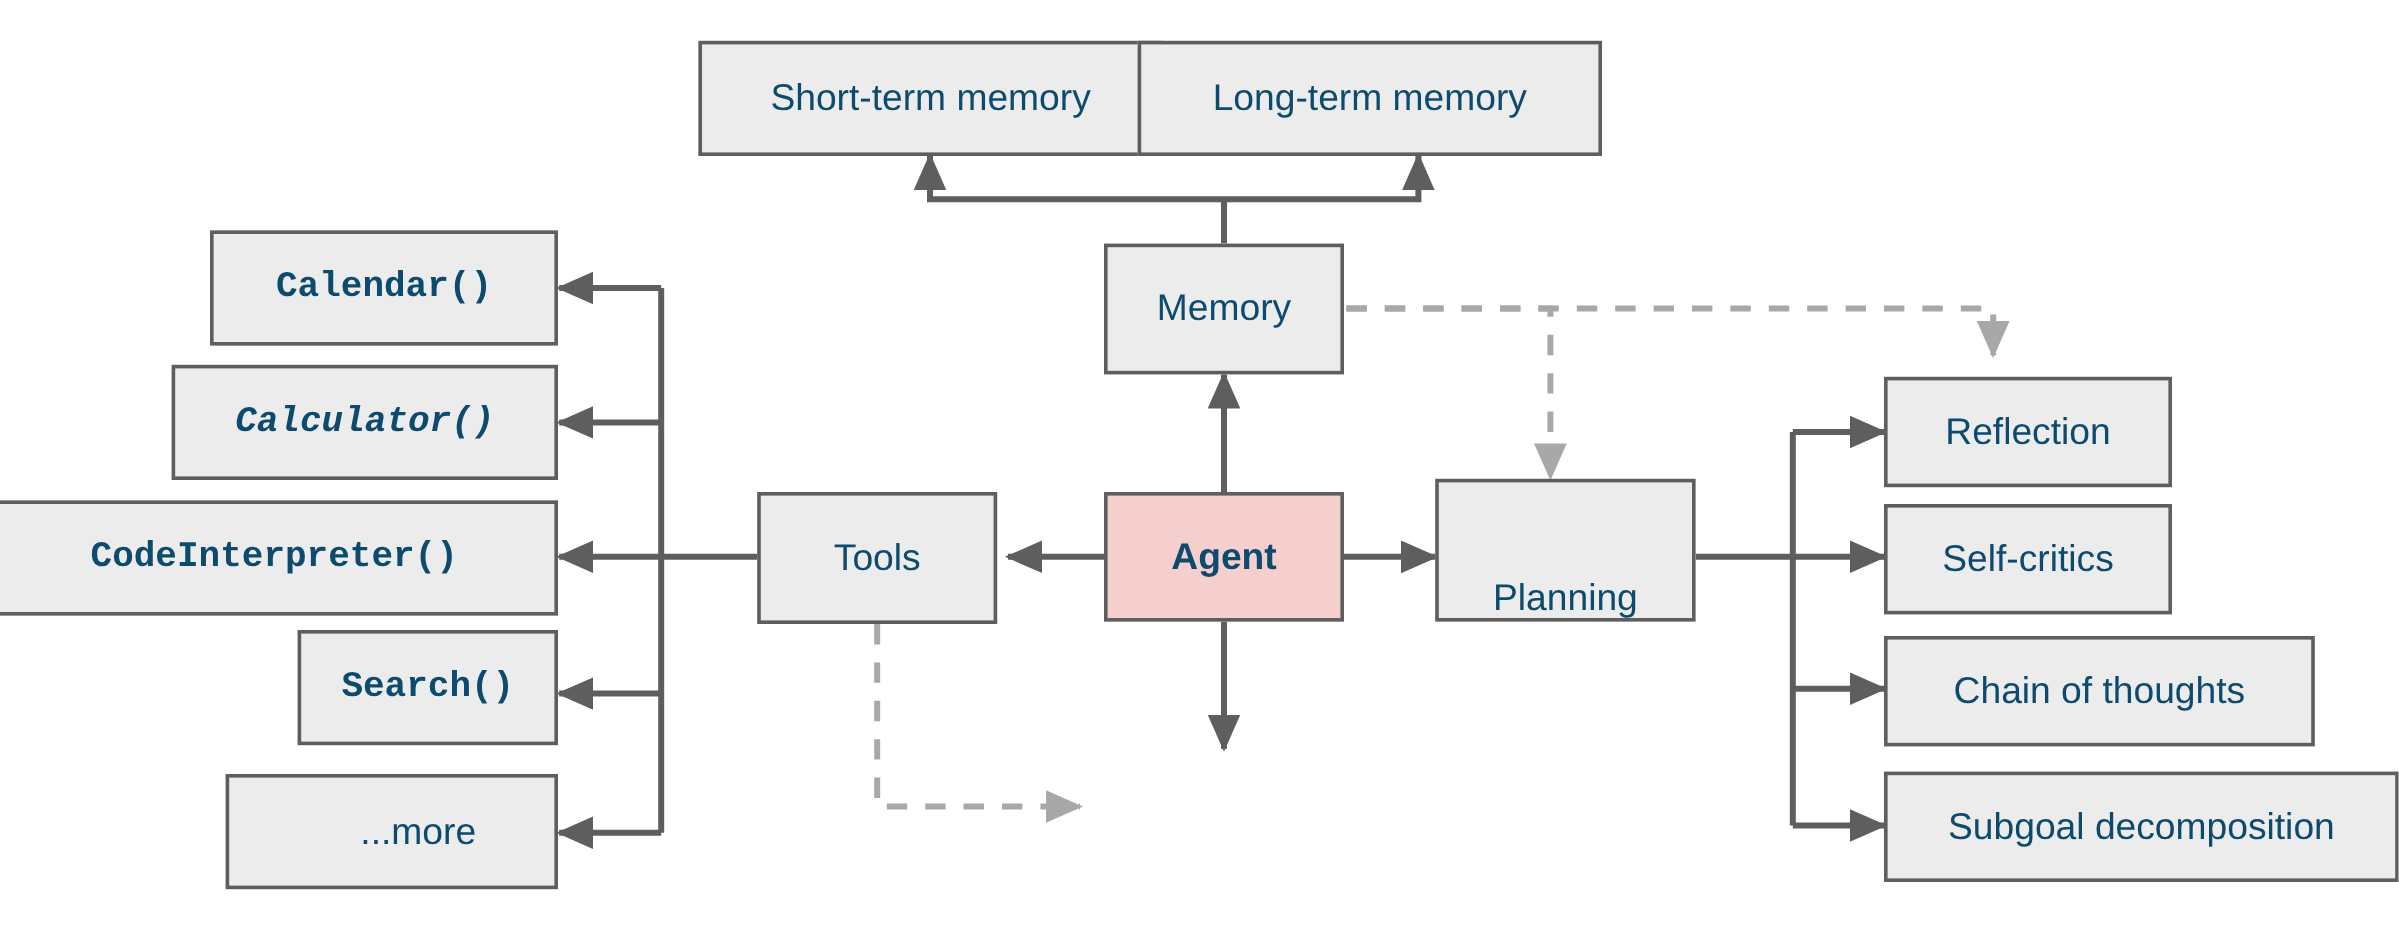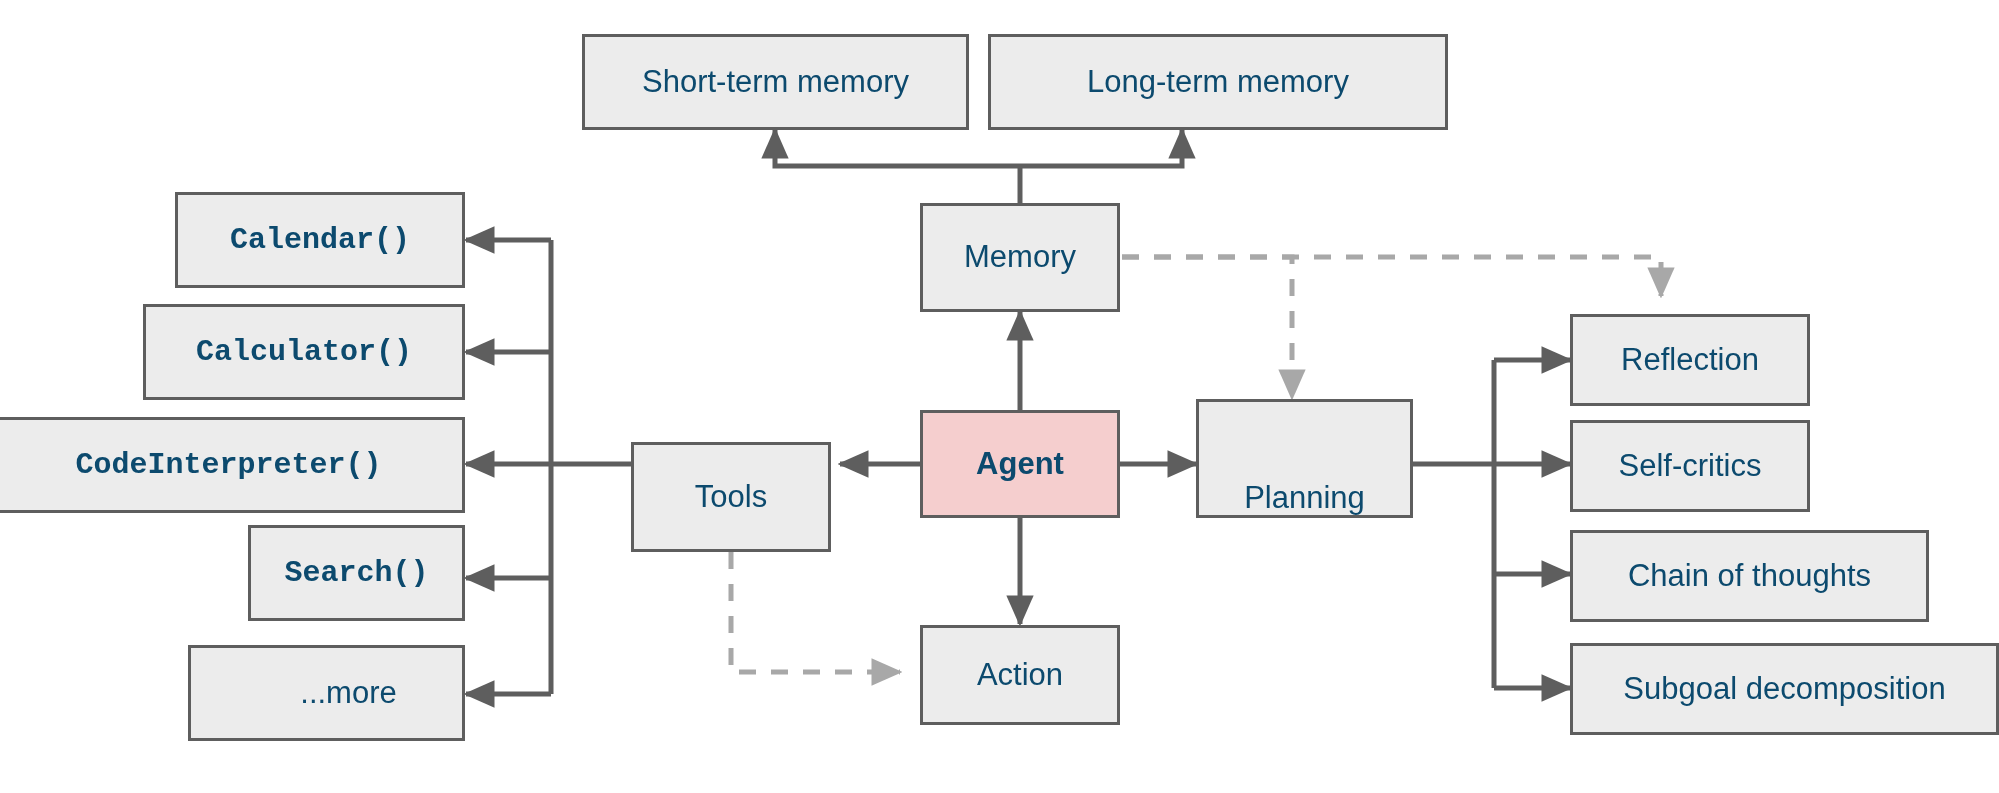--- a/index.html
+++ b/index.html
@@ -100,49 +100,46 @@
       <path d="M 1122 257 L 1661 257 L 1661 296" marker-end="url(#arrowDashed)"></path>
 
       <path d="M 731 520 L 731 672 L 900 672" marker-end="url(#arrowDashed)"></path>
     </g>
   </svg>
 
   <div class="node" style="left:582px; top:34px; width:387px; height:96px;">
     <span>Short-term memory</span>
   </div>
 
-  <div class="node" style="left:988px; top:34px; width:460px; height:96px;">
+  <div class="node" style="left:948px; top:34px; width:387px; height:96px;">
     <span>Long-term memory</span>
   </div>
 
   <div class="node" style="left:920px; top:203px; width:200px; height:109px;">
     <span>Memory</span>
   </div>
 
   <div class="node agent" style="left:920px; top:410px; width:200px; height:108px;">
     <span>Agent</span>
   </div>
 
-  <div class="node" style="left:631px; top:410px; width:200px; height:110px;margin-top:32px;">
+  <div class="node" style="left:631px; top:410px; width:200px; height:110px;">
     <span>Tools</span>
   </div>
 
-  <div class="node" style="left:920px; top:625px; width:200px; height:100px;">
-    <span>Action</span>
-  </div>
 
   <div class="node" style="left:1196px; top:399px; width:217px; height:119px;align-items:flex-end;">
     <span>Planning</span>
   </div>
 
   <div class="node mono" style="left:175px; top:192px; width:290px; height:96px;">
     <span>Calendar()</span>
   </div>
 
-  <div class="node mono" style="left:143px; top:304px; width:322px; height:96px;">
+  <div class="node mono" style="left:143px; top:304px; width:322px; height:96px;font-style:italic;">
     <span>Calculator()</span>
   </div>
 
   <div class="node mono" style="left:-8px; top:417px; width:473px; height:96px;">
     <span>CodeInterpreter()</span>
   </div>
 
   <div class="node mono" style="left:248px; top:525px; width:217px; height:96px;">
     <span>Search()</span>
   </div>

